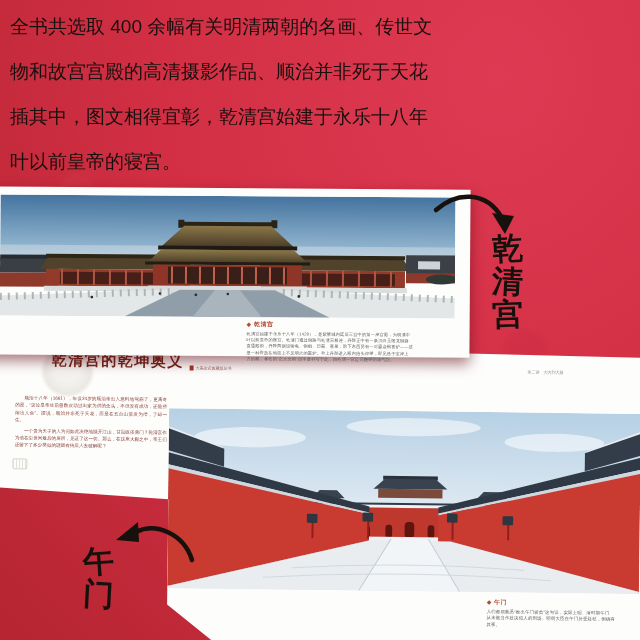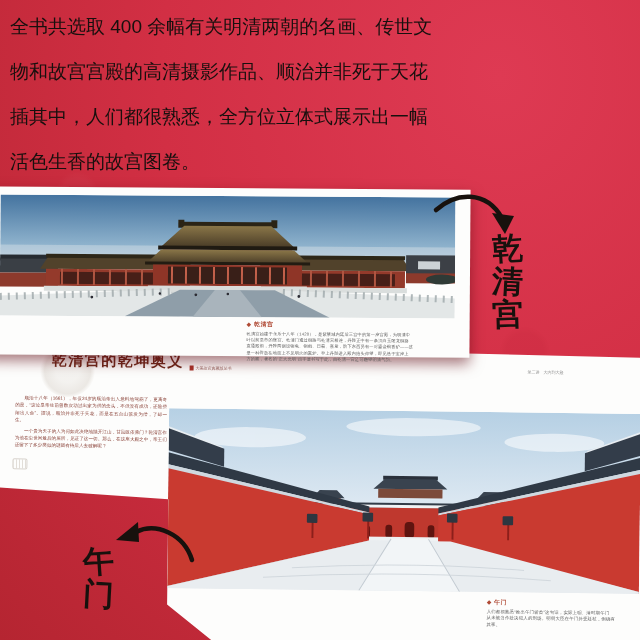--- a/index.html
+++ b/index.html
@@ -64,22 +64,22 @@
   .arrow-2{left:110px;top:510px;}
 </style>
 </head>
 <body>
 
 <div class="stage">
 
   <div class="intro">
     <div class="intro-line">全书共选取 400 余幅有关明清两朝的名画、传世文</div>
     <div class="intro-line">物和故宫宫殿的高清摄影作品、顺治并非死于天花</div>
-    <div class="intro-line">插其中，人们都很熟悉，全方位立体式展示出一幅</div>
-    <div class="intro-line">活色生香的故宫图卷。</div>
+    <div class="intro-line">插其中，图文相得宜彰，乾清宫始建于永乐十八年</div>
+    <div class="intro-line">叶以前皇帝的寝宫。</div>
   </div>
 
   <div class="page page-top">
     <svg class="photo photo-a" viewBox="0 0 455 121" preserveAspectRatio="none" role="img">
       <defs>
         <linearGradient id="skyA" x1="0" y1="0" x2="0" y2="1">
           <stop offset="0" stop-color="#44739f"></stop>
             <stop offset=".7" stop-color="#8fb3cd"></stop>
             <stop offset="1" stop-color="#b9cedc"></stop>
         </linearGradient>

